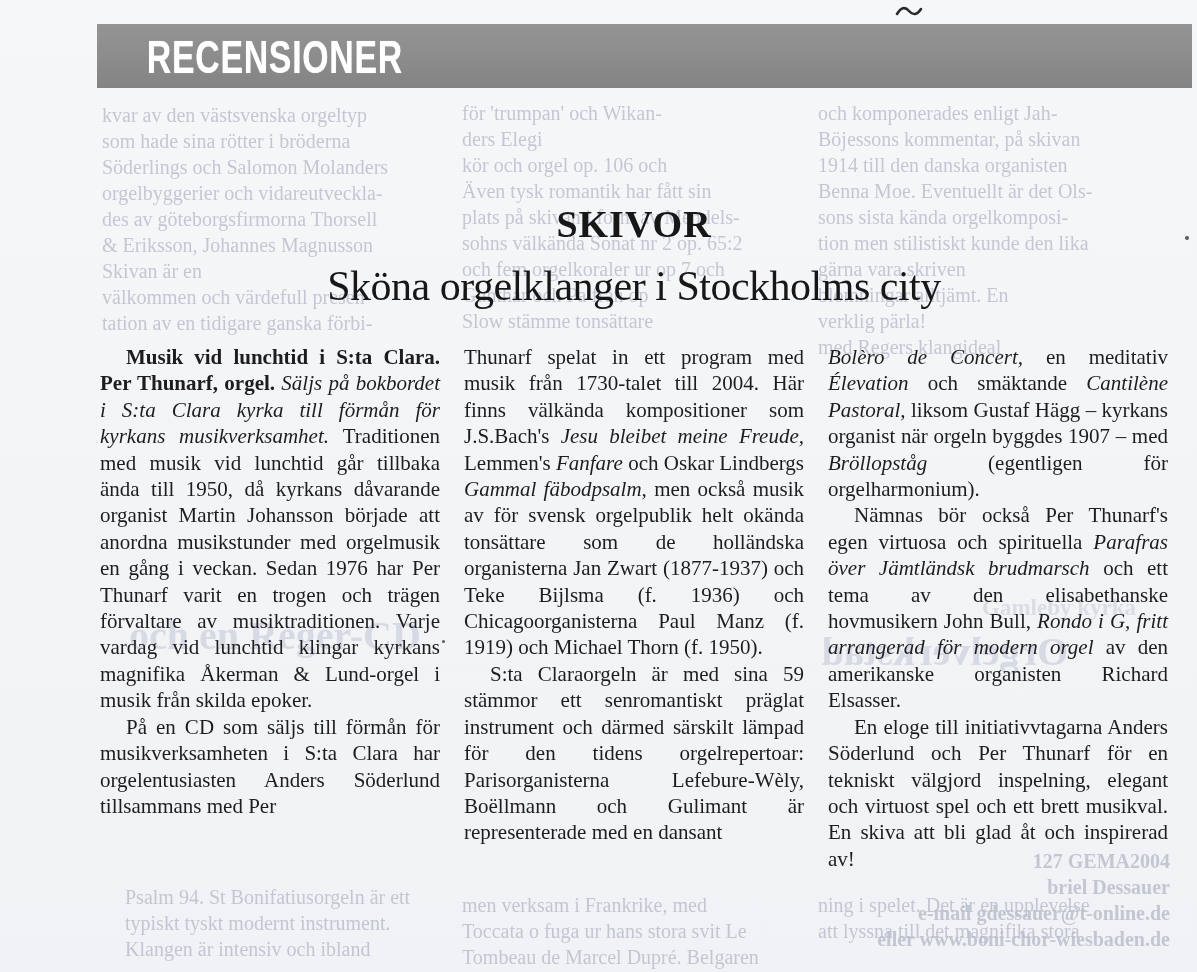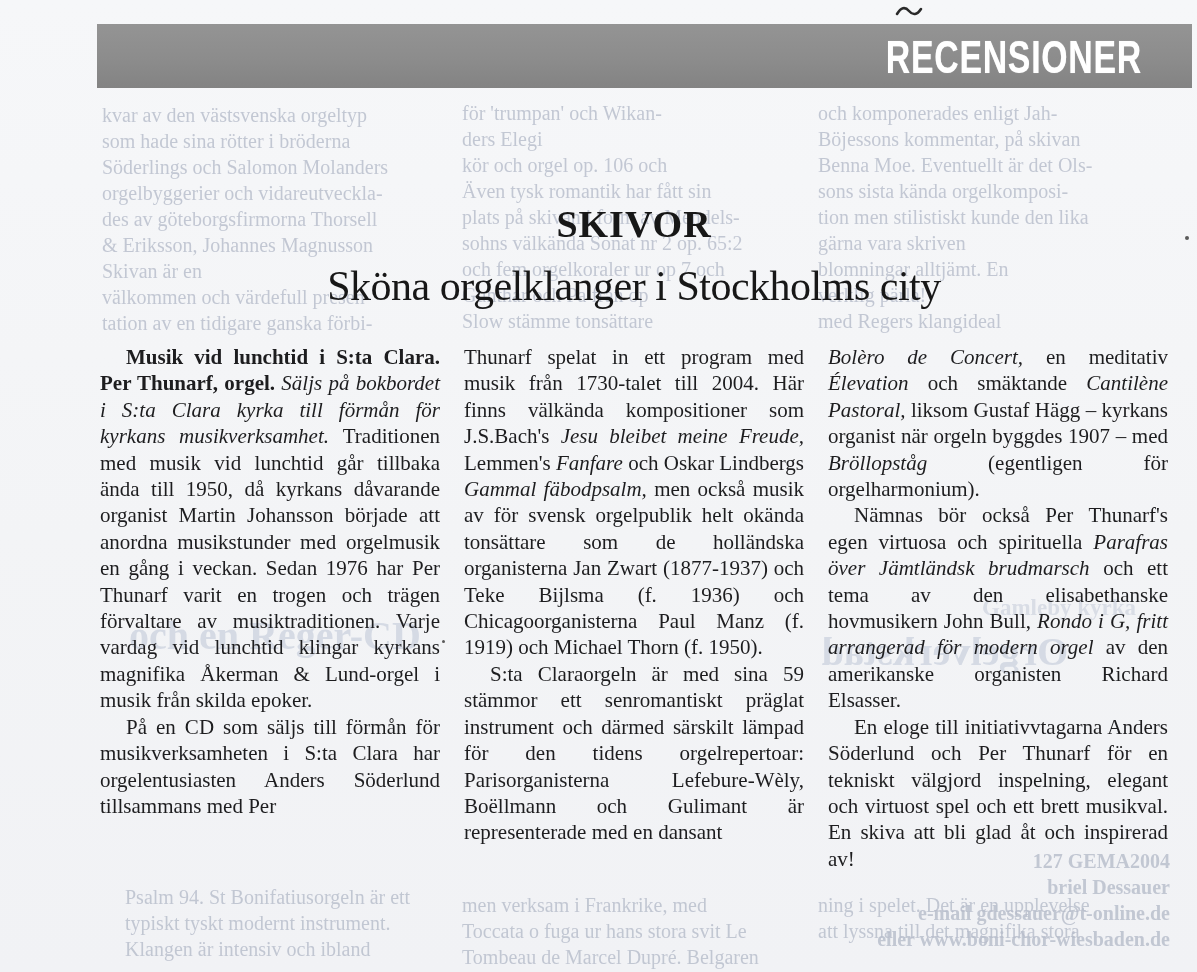--- a/index.html
+++ b/index.html
@@ -5,21 +5,21 @@
   html,body{margin:0;padding:0;background:#ffffff;}
   .page{
     position:relative;width:1197px;height:972px;overflow:hidden;
     background:linear-gradient(180deg,#f6f7f9 0%,#f3f4f6 55%,#f1f2f5 100%);
     font-family:"Liberation Serif",serif;color:#1d1d1f;
   }
   
   .banner{
     position:absolute;left:97px;top:24px;width:1095px;height:64px;
     background:linear-gradient(180deg,#949494 0%,#8c8c8c 55%,#838383 100%);
-    display:flex;align-items:center;justify-content:flex-end;
+    display:flex;align-items:center;justify-content:flex-start;
   }
   .banner .banner-title{
     color:#ffffff;font-family:"Liberation Sans",sans-serif;font-weight:bold;
     font-size:47px;letter-spacing:1px;transform:scaleX(.72);white-space:nowrap;
     text-shadow:0 0 1px rgba(255,255,255,.6);
   }
   
   .article-header{position:absolute;left:100px;top:186px;width:1068px;text-align:center;z-index:2;}
   .article-header h2{
     margin:16px;font-size:38px;letter-spacing:1px;font-weight:bold;color:#171717;
@@ -82,20 +82,21 @@
         <div>Även tysk romantik har fått sin</div>
         <div>plats på skivan i form av Mendels-</div>
         <div>sohns välkända Sonat nr 2 op. 65:2</div>
         <div>och fem orgelkoraler ur op 7 och</div>
         <div>Gunthar och Pa från op</div>
         <div>Slow stämme tonsättare</div>
       </div>
     <div class="bt bt-tr">
         <div>och komponerades enligt Jah-</div>
         <div>Böjessons kommentar, på skivan</div>
+        <div>1914 till den danska organisten</div>
         <div>Benna Moe. Eventuellt är det Ols-</div>
         <div>sons sista kända orgelkomposi-</div>
         <div>tion men stilistiskt kunde den lika</div>
         <div>gärna vara skriven</div>
         <div>blomningar alltjämt. En</div>
         <div>verklig pärla!</div>
         <div>med Regers klangideal</div>
       </div>
     <div class="bt bt-ml">
         <div>och en Reger-CD</div>

